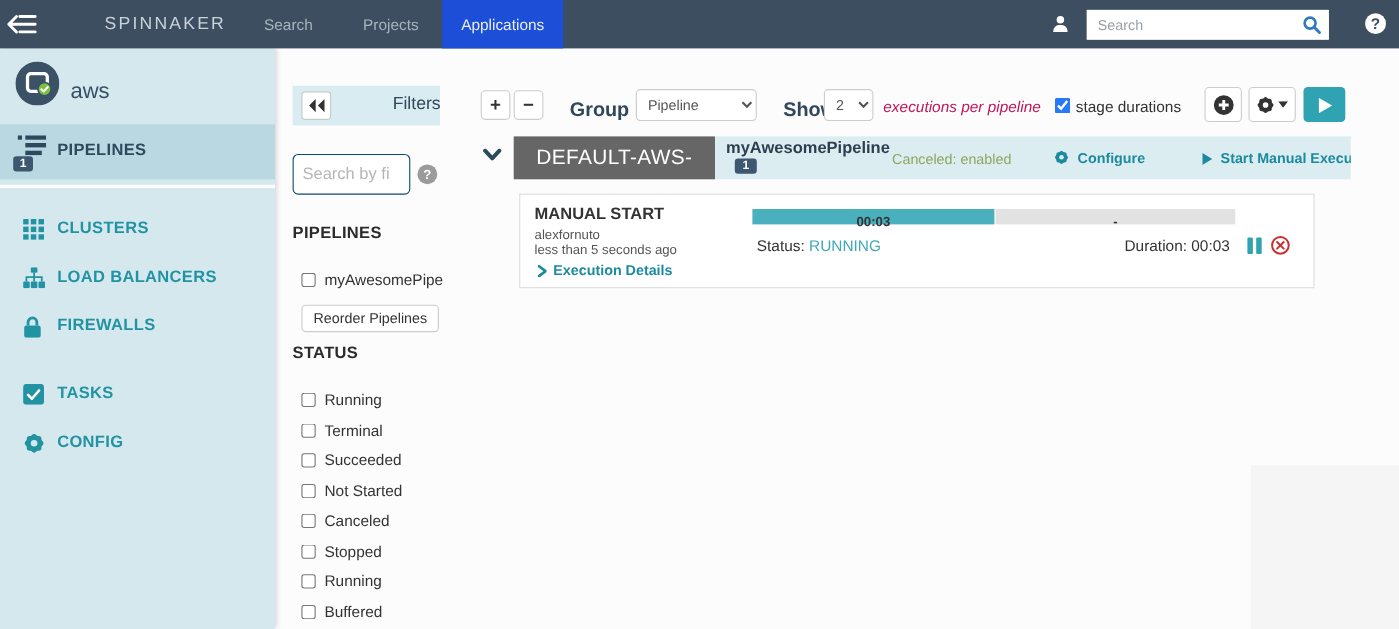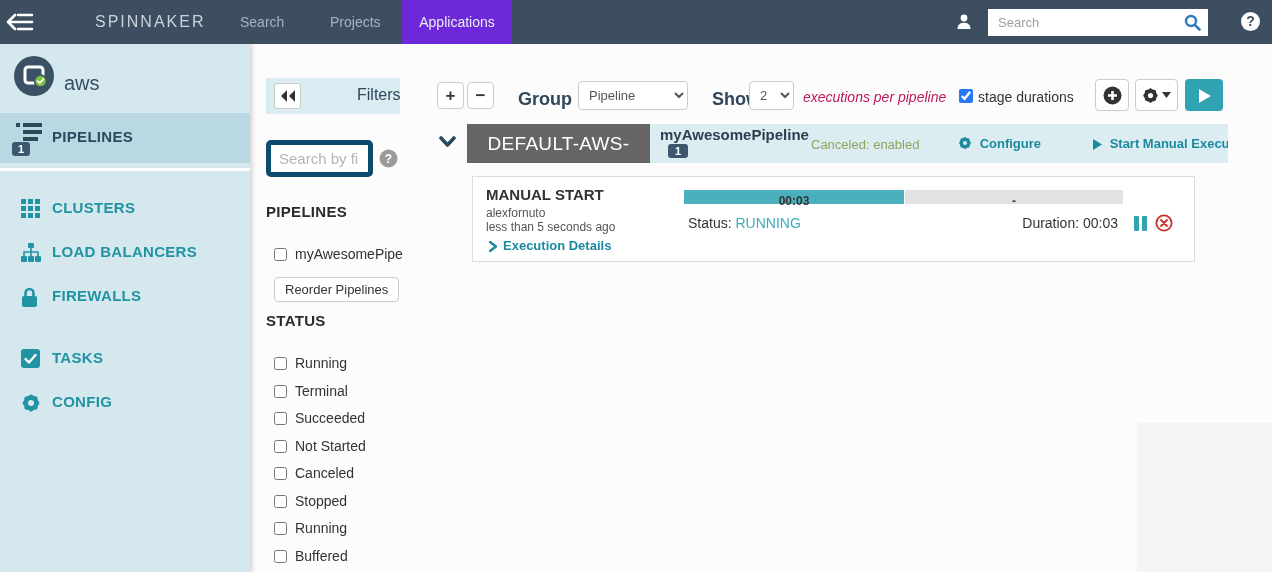--- a/index.html
+++ b/index.html
@@ -7,21 +7,21 @@
   body { font-family:"Liberation Sans", sans-serif; background:#fcfcfc; color:#333; }
   #app { position:relative; width:1272px; height:572px; background:#fcfcfc; }
 
   
   .topnav { position:absolute; left:0; top:0; width:1272px; height:44px; background:#3c4e5f; z-index:30; }
   .hamburger { position:absolute; left:5px; top:11px; width:30px; height:22px; cursor:pointer; }
   .brand { position:absolute; left:95px; top:0; line-height:44px; color:#c9d3da; font-size:16px; letter-spacing:2px; }
   .navlink { position:absolute; top:0; line-height:44px; color:#a7b4bf; font-size:14px; cursor:pointer; }
   .navlink.search { left:240px; }
   .navlink.projects { left:330px; }
-  .navtab-active { position:absolute; left:402px; top:0; width:110px; height:44px; background:#6d28d9; color:#e8eef2; font-size:14px; text-align:center; line-height:44px; cursor:pointer; }
+  .navtab-active { position:absolute; left:402px; top:0; width:110px; height:44px; background:#1d4ed8; color:#e8eef2; font-size:14px; text-align:center; line-height:44px; cursor:pointer; }
   .nav-user { position:absolute; left:956px; top:13px; }
   .nav-search { position:absolute; left:988px; top:9px; width:220px; height:27px; background:#fff; }
   .nav-search input { position:absolute; left:0; top:0; width:220px; height:27px; border:none; outline:none; padding:0 30px 0 10px; font-size:13px; color:#333; font-family:"Liberation Sans",sans-serif; }
   .nav-search input::placeholder { color:#9aa0a6; }
   .nav-search .mag { position:absolute; right:7px; top:5px; }
   .nav-help { position:absolute; left:1241px; top:12px; width:19px; height:19px; background:#fff; border-radius:50%; color:#3c4e5f; font-size:14px; font-weight:bold; text-align:center; line-height:19px; cursor:pointer; }
 
   
   .sidebar { position:absolute; left:0; top:44px; width:250px; height:528px; background:#d5e8ee; box-shadow:2px 0 5px rgba(0,0,0,.18); z-index:20; }
   .app-header { position:absolute; left:0; top:10px; width:250px; height:64px; }
@@ -33,21 +33,21 @@
   .pipe-item { position:absolute; left:0; top:69px; width:250px; height:50px; background:#b9d8e2; cursor:pointer; }
   .pipe-item .lbl { position:absolute; left:52px; top:15px; font-size:15px; font-weight:700; color:#2c4a5e; letter-spacing:.3px; }
   .pipe-ico { position:absolute; left:14px; top:10px; width:30px; height:30px; }
   .pipe-badge { position:absolute; left:-2px; bottom:-3px; background:#3e5770; color:#fff; font-size:11px; font-weight:bold; border-radius:3px; padding:1px 6px; }
   .side-sep { position:absolute; left:0; top:124px; width:250px; height:3px; background:#fdfdfd; }
 
   
   .filters-bar { position:absolute; left:266px; top:78px; width:134px; height:36px; background:#d9ecf2; cursor:pointer; }
   .filters-bar .collapse-btn { position:absolute; left:8px; top:5px; width:27px; height:26px; background:#fff; border:1px solid #c9c9c9; border-radius:3px; cursor:pointer; }
   .filters-bar .ftitle { position:absolute; left:50px; top:8px; font-size:16px; color:#30465a;margin-left:41px; }
-  .filter-search { position:absolute; left:266px; top:140px; width:107px; height:37px; border:5px solid #0c4a6e; border-radius:5px; background:#fff; padding:0 8px; font-size:15px; color:#333; outline:none; font-family:"Liberation Sans",sans-serif; }
+  .filter-search { position:absolute; left:266px; top:140px; width:107px; height:37px; border:1px solid #0c4a6e; border-radius:5px; background:#fff; padding:0 8px; font-size:15px; color:#333; outline:none; font-family:"Liberation Sans",sans-serif; }
   .filter-search::placeholder { color:#b5b5b5; }
   .filter-help { position:absolute; left:379px; top:149px; cursor:pointer; }
   .fheading { position:absolute; left:266px; font-size:15px; font-weight:bold; color:#2b2b2b; letter-spacing:.3px; }
   .chk-row { position:absolute; left:274px; font-size:14px; color:#333; }
   .chk-row input { vertical-align:-2px; margin-right:8px; width:13px; height:13px; }
   .reorder-btn { position:absolute; left:274px; top:277px; background:#fff; border:1px solid #ccc; border-radius:4px; font-size:13px; color:#333; padding:4px 10px; cursor:pointer; font-family:"Liberation Sans",sans-serif; }
 
   
   .tb-btn { position:absolute; top:82px; width:27px; height:27px; background:#fff; border:1px solid #ccc; border-radius:4px; font-size:17px; font-weight:bold; color:#333; text-align:center; line-height:24px; cursor:pointer; }
   .tb-label { position:absolute; top:89px; font-size:18px; font-weight:bold; color:#30465a; }

